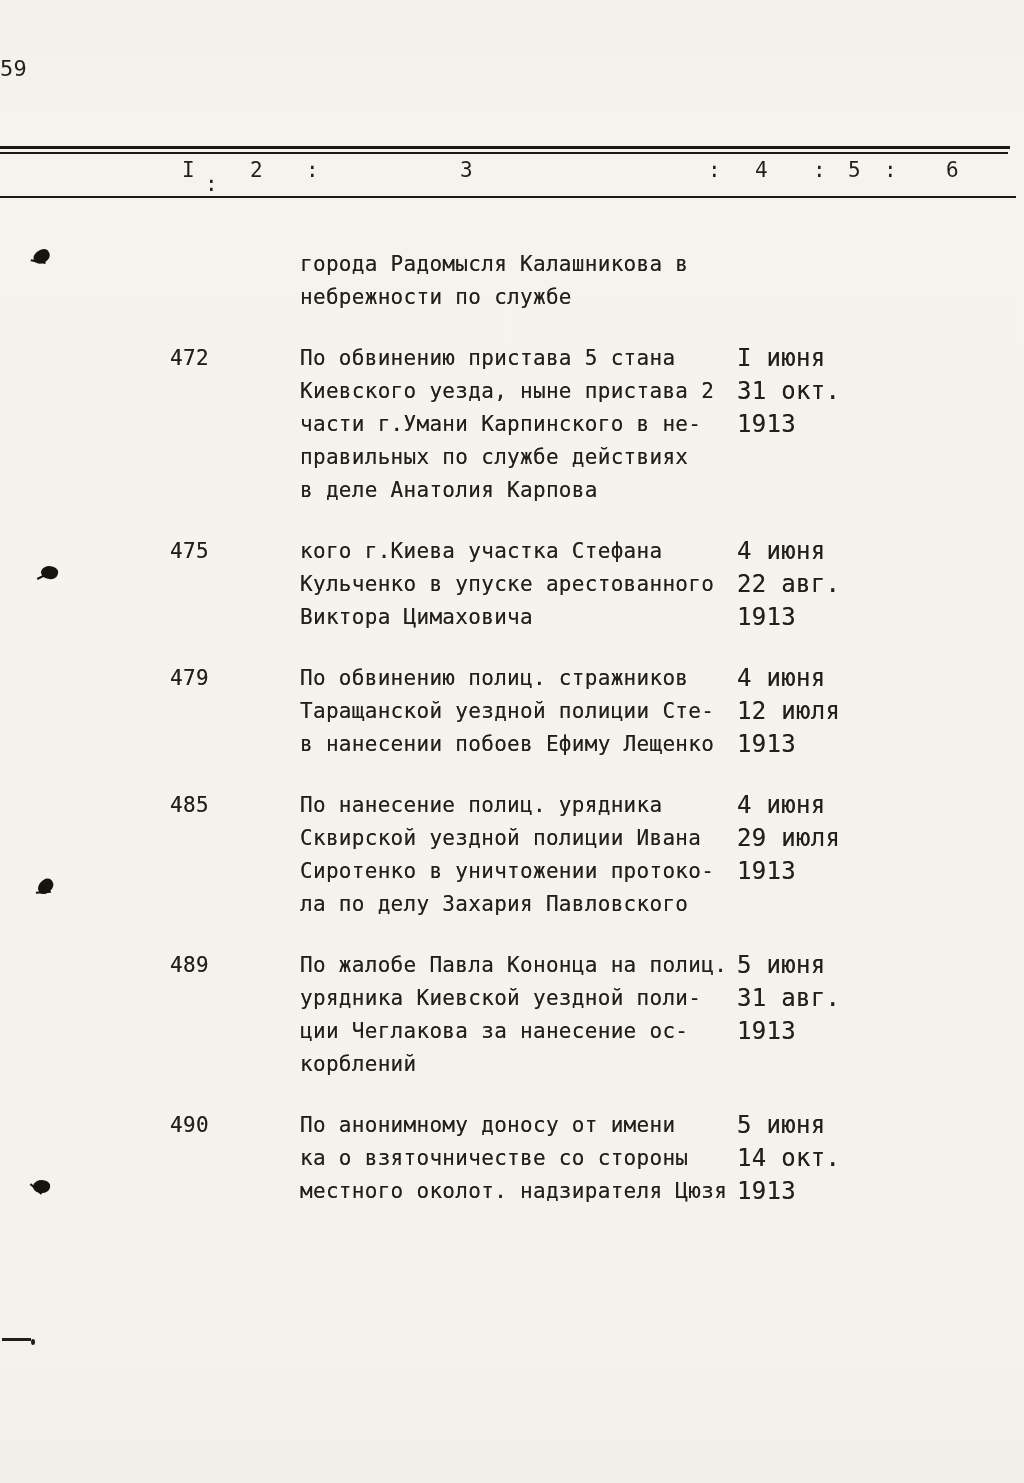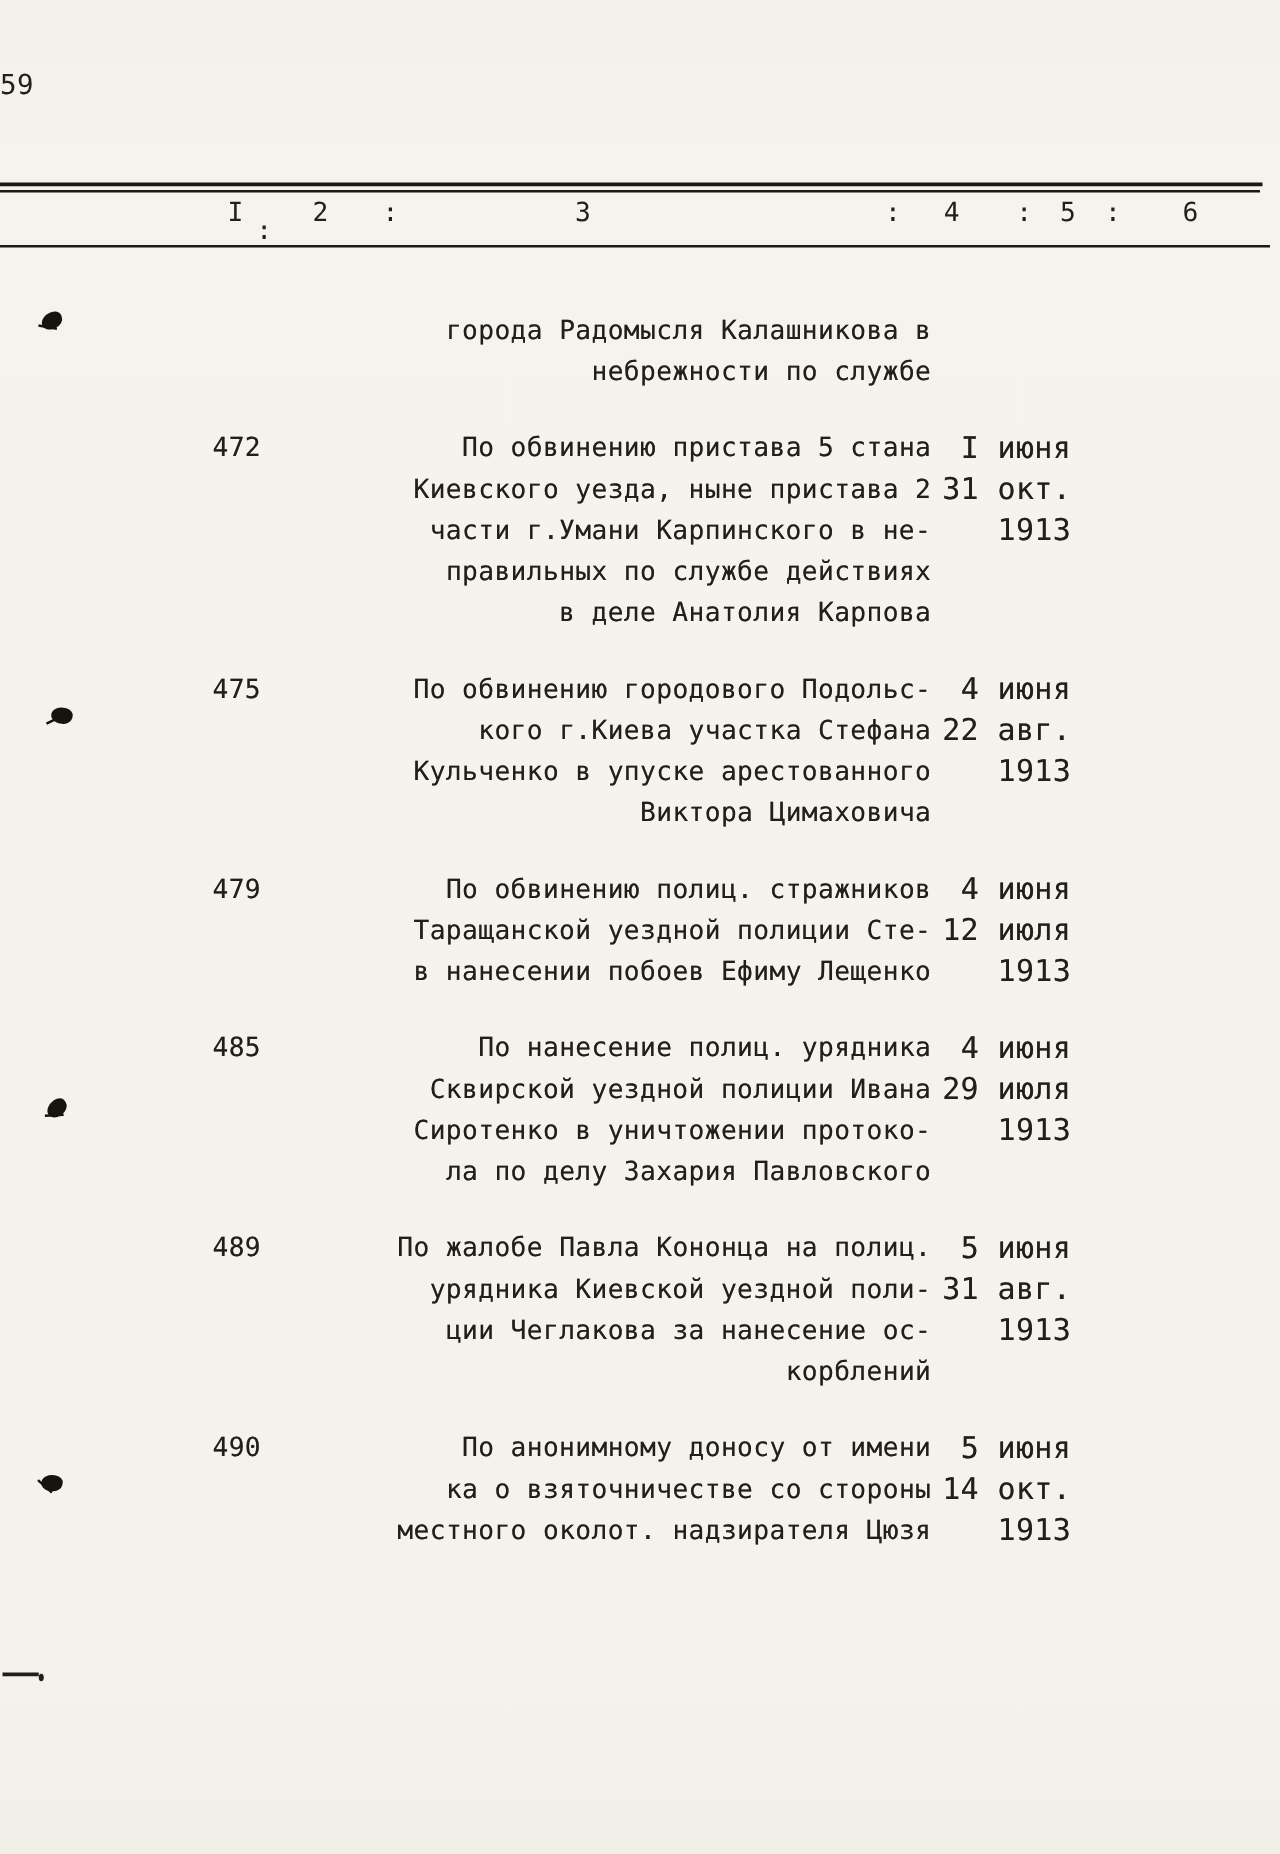--- a/index.html
+++ b/index.html
@@ -21,21 +21,21 @@
   
   .rule{position:absolute;background:#1c1914;}
   .rule-double-top{top:146px;left:0;width:1010px;height:3px;}
   .rule-double-bottom{top:152px;left:0;width:1008px;height:2px;}
   .rule-single{top:196px;left:0;width:1016px;height:2px;}
   
   .table-header{position:absolute;top:0;left:0;right:0;height:210px;}
   .h-cell{position:absolute;font-size:21px;}
   
   .entries{position:absolute;top:248px;left:0;right:0;}
-  .entry{position:relative;margin-bottom:28px;padding-left:300px;text-align:right;}
+  .entry{position:relative;margin-bottom:28px;padding-left:300px;}
   .col-no{position:absolute;left:170px;top:0;font-size:21px;line-height:33px;}
   .col-text{width:445px;font-size:21px;}
   .col-dates{position:absolute;left:737px;top:0;font-size:24px;width:120px;}
   .line{line-height:33px;white-space:nowrap;}
   .col-text .line, .col-dates .line{text-shadow:0 0 .5px rgba(20,16,10,.55);}
   .col-no{text-shadow:0 0 .5px rgba(20,16,10,.55);}
   
   .ink-mark{position:absolute;width:17px;height:13px;background:#17130d;
     border-radius:62% 42% 55% 48%;transform:rotate(-22deg);}
   .ink-mark::after{content:"";position:absolute;left:-4px;top:9px;width:15px;height:2px;
@@ -95,21 +95,20 @@
         </div>
         <div class="col-dates">
           <div class="line">I июня</div>
           <div class="line">31 окт.</div>
           <div class="line">1913</div>
         </div>
       </div>
       <div class="entry">
         <div class="col-no">475</div>
         <div class="col-text">
-          <div class="line">По обвинению городового Подольс-</div>
           <div class="line">кого г.Киева участка Стефана</div>
           <div class="line">Кульченко в упуске арестованного</div>
           <div class="line">Виктора Цимаховича</div>
         </div>
         <div class="col-dates">
           <div class="line">4 июня</div>
           <div class="line">22 авг.</div>
           <div class="line">1913</div>
         </div>
       </div>

